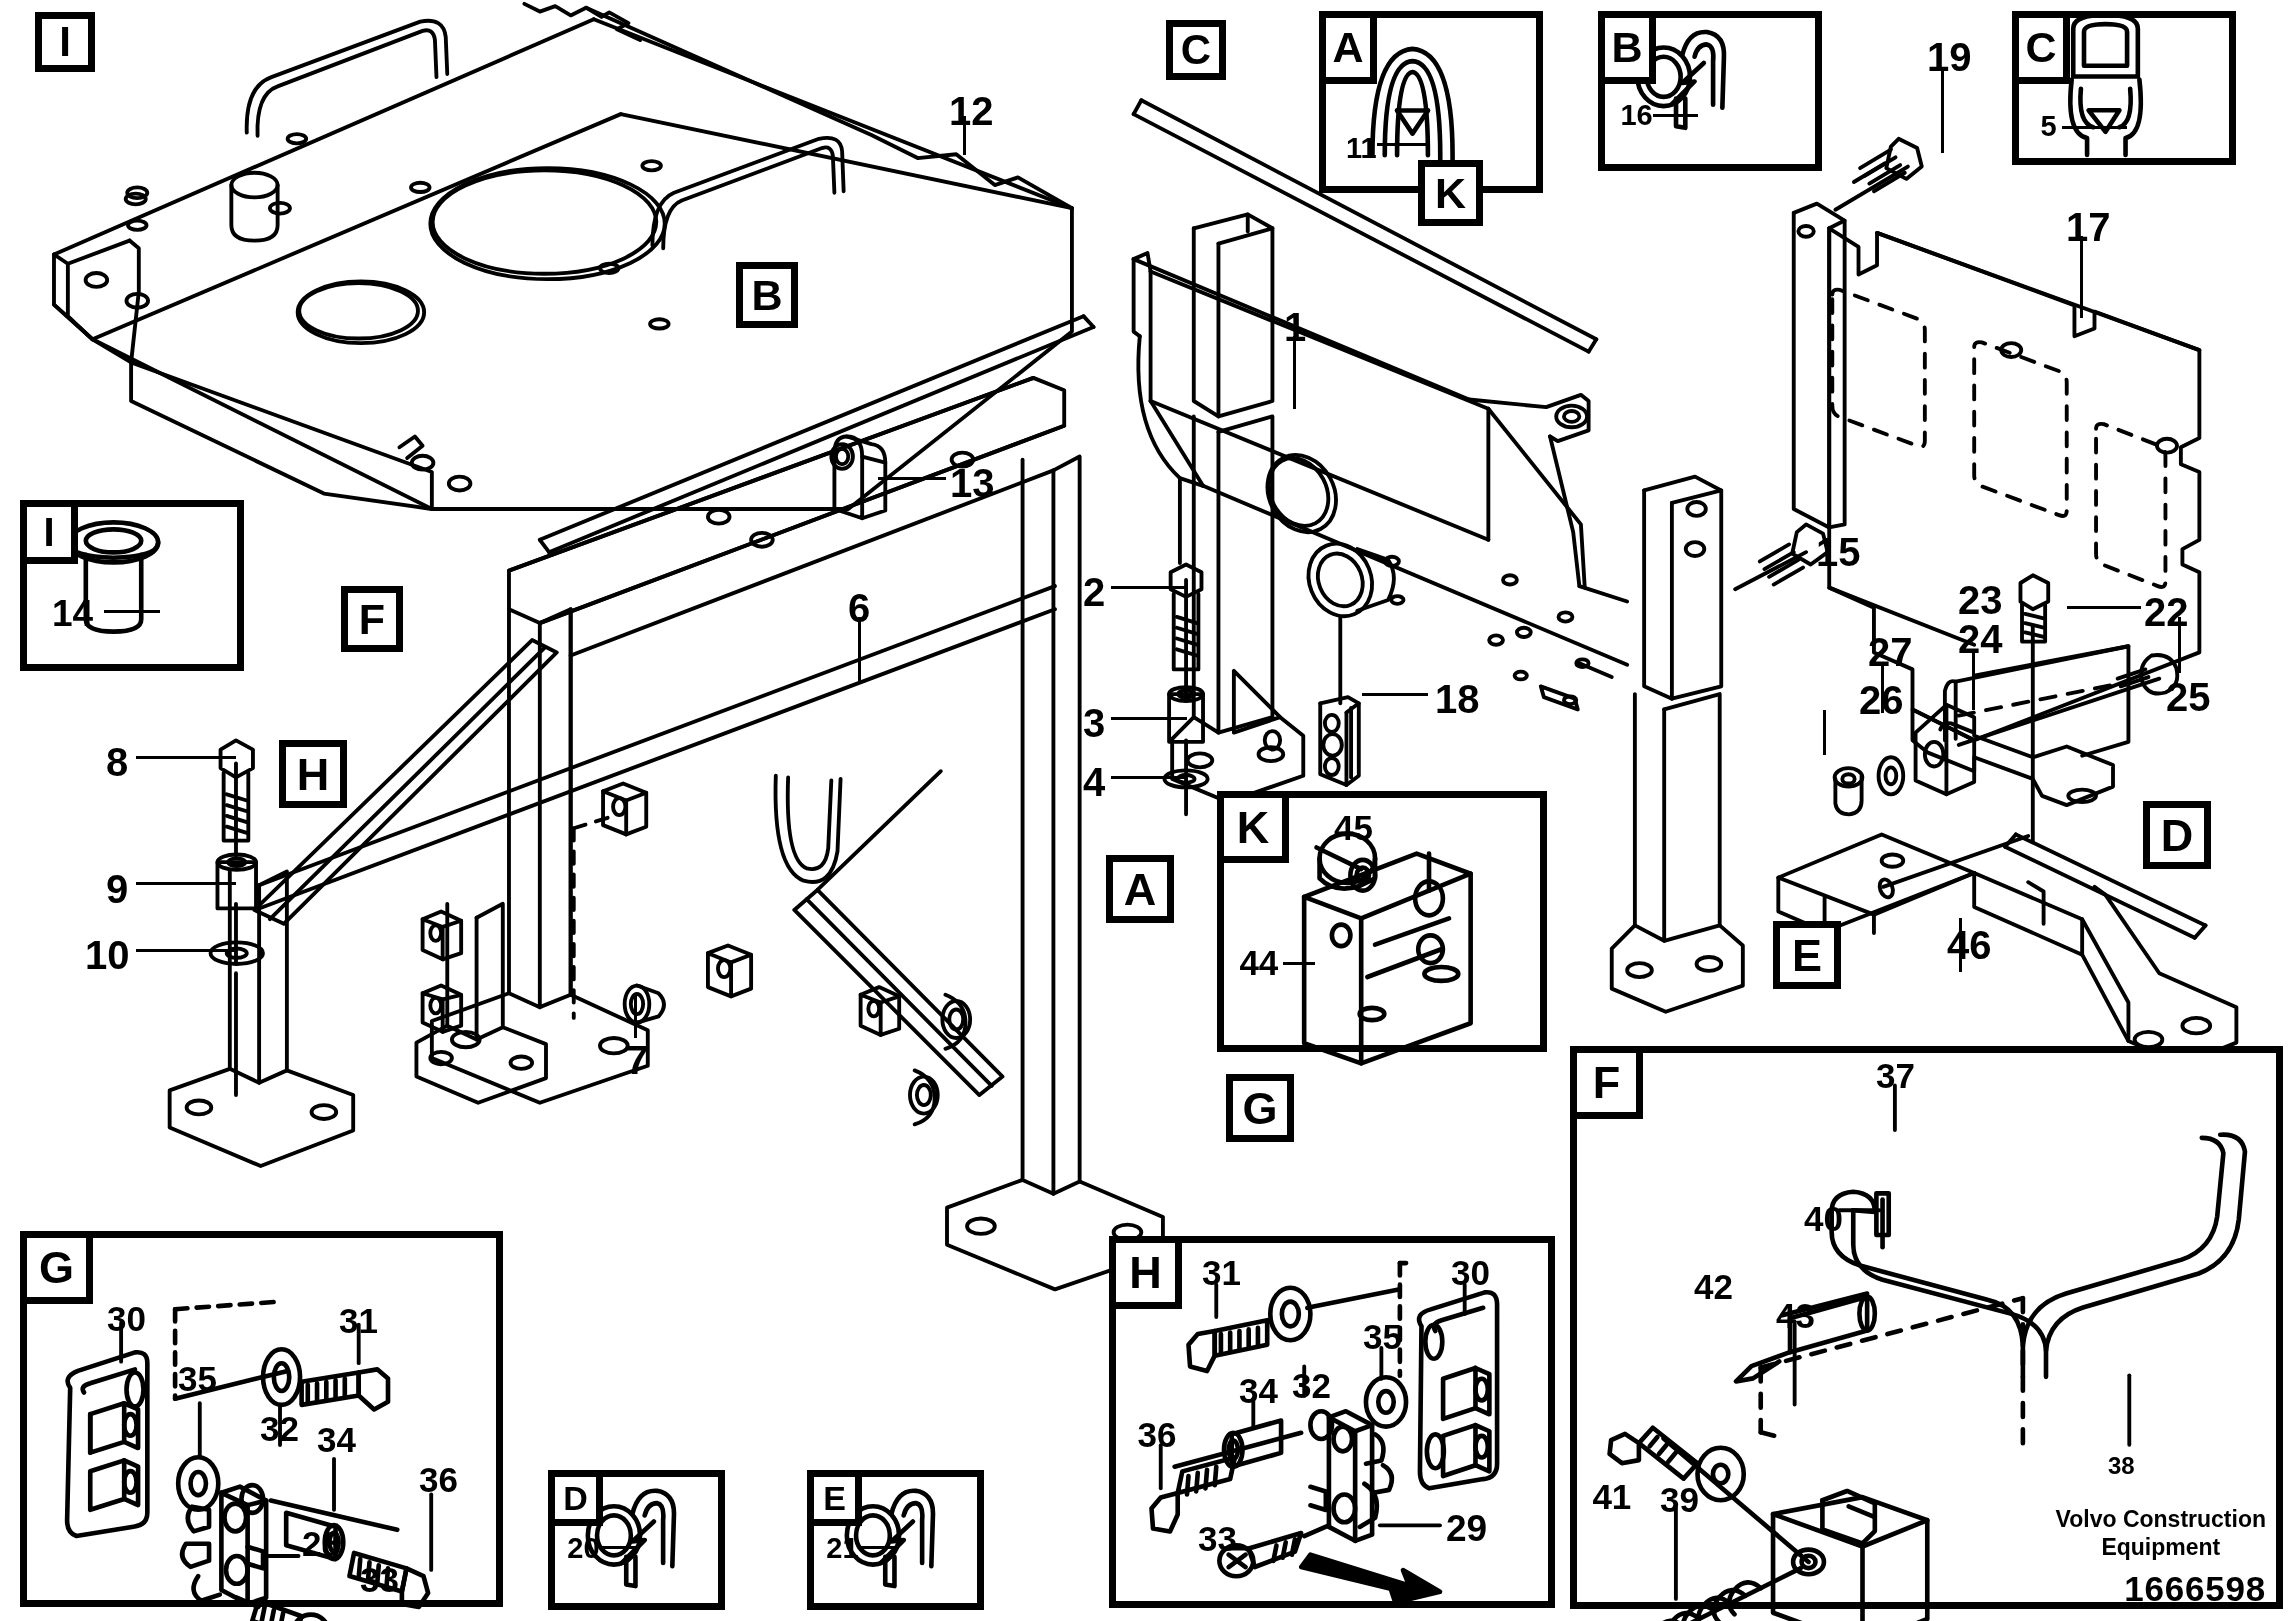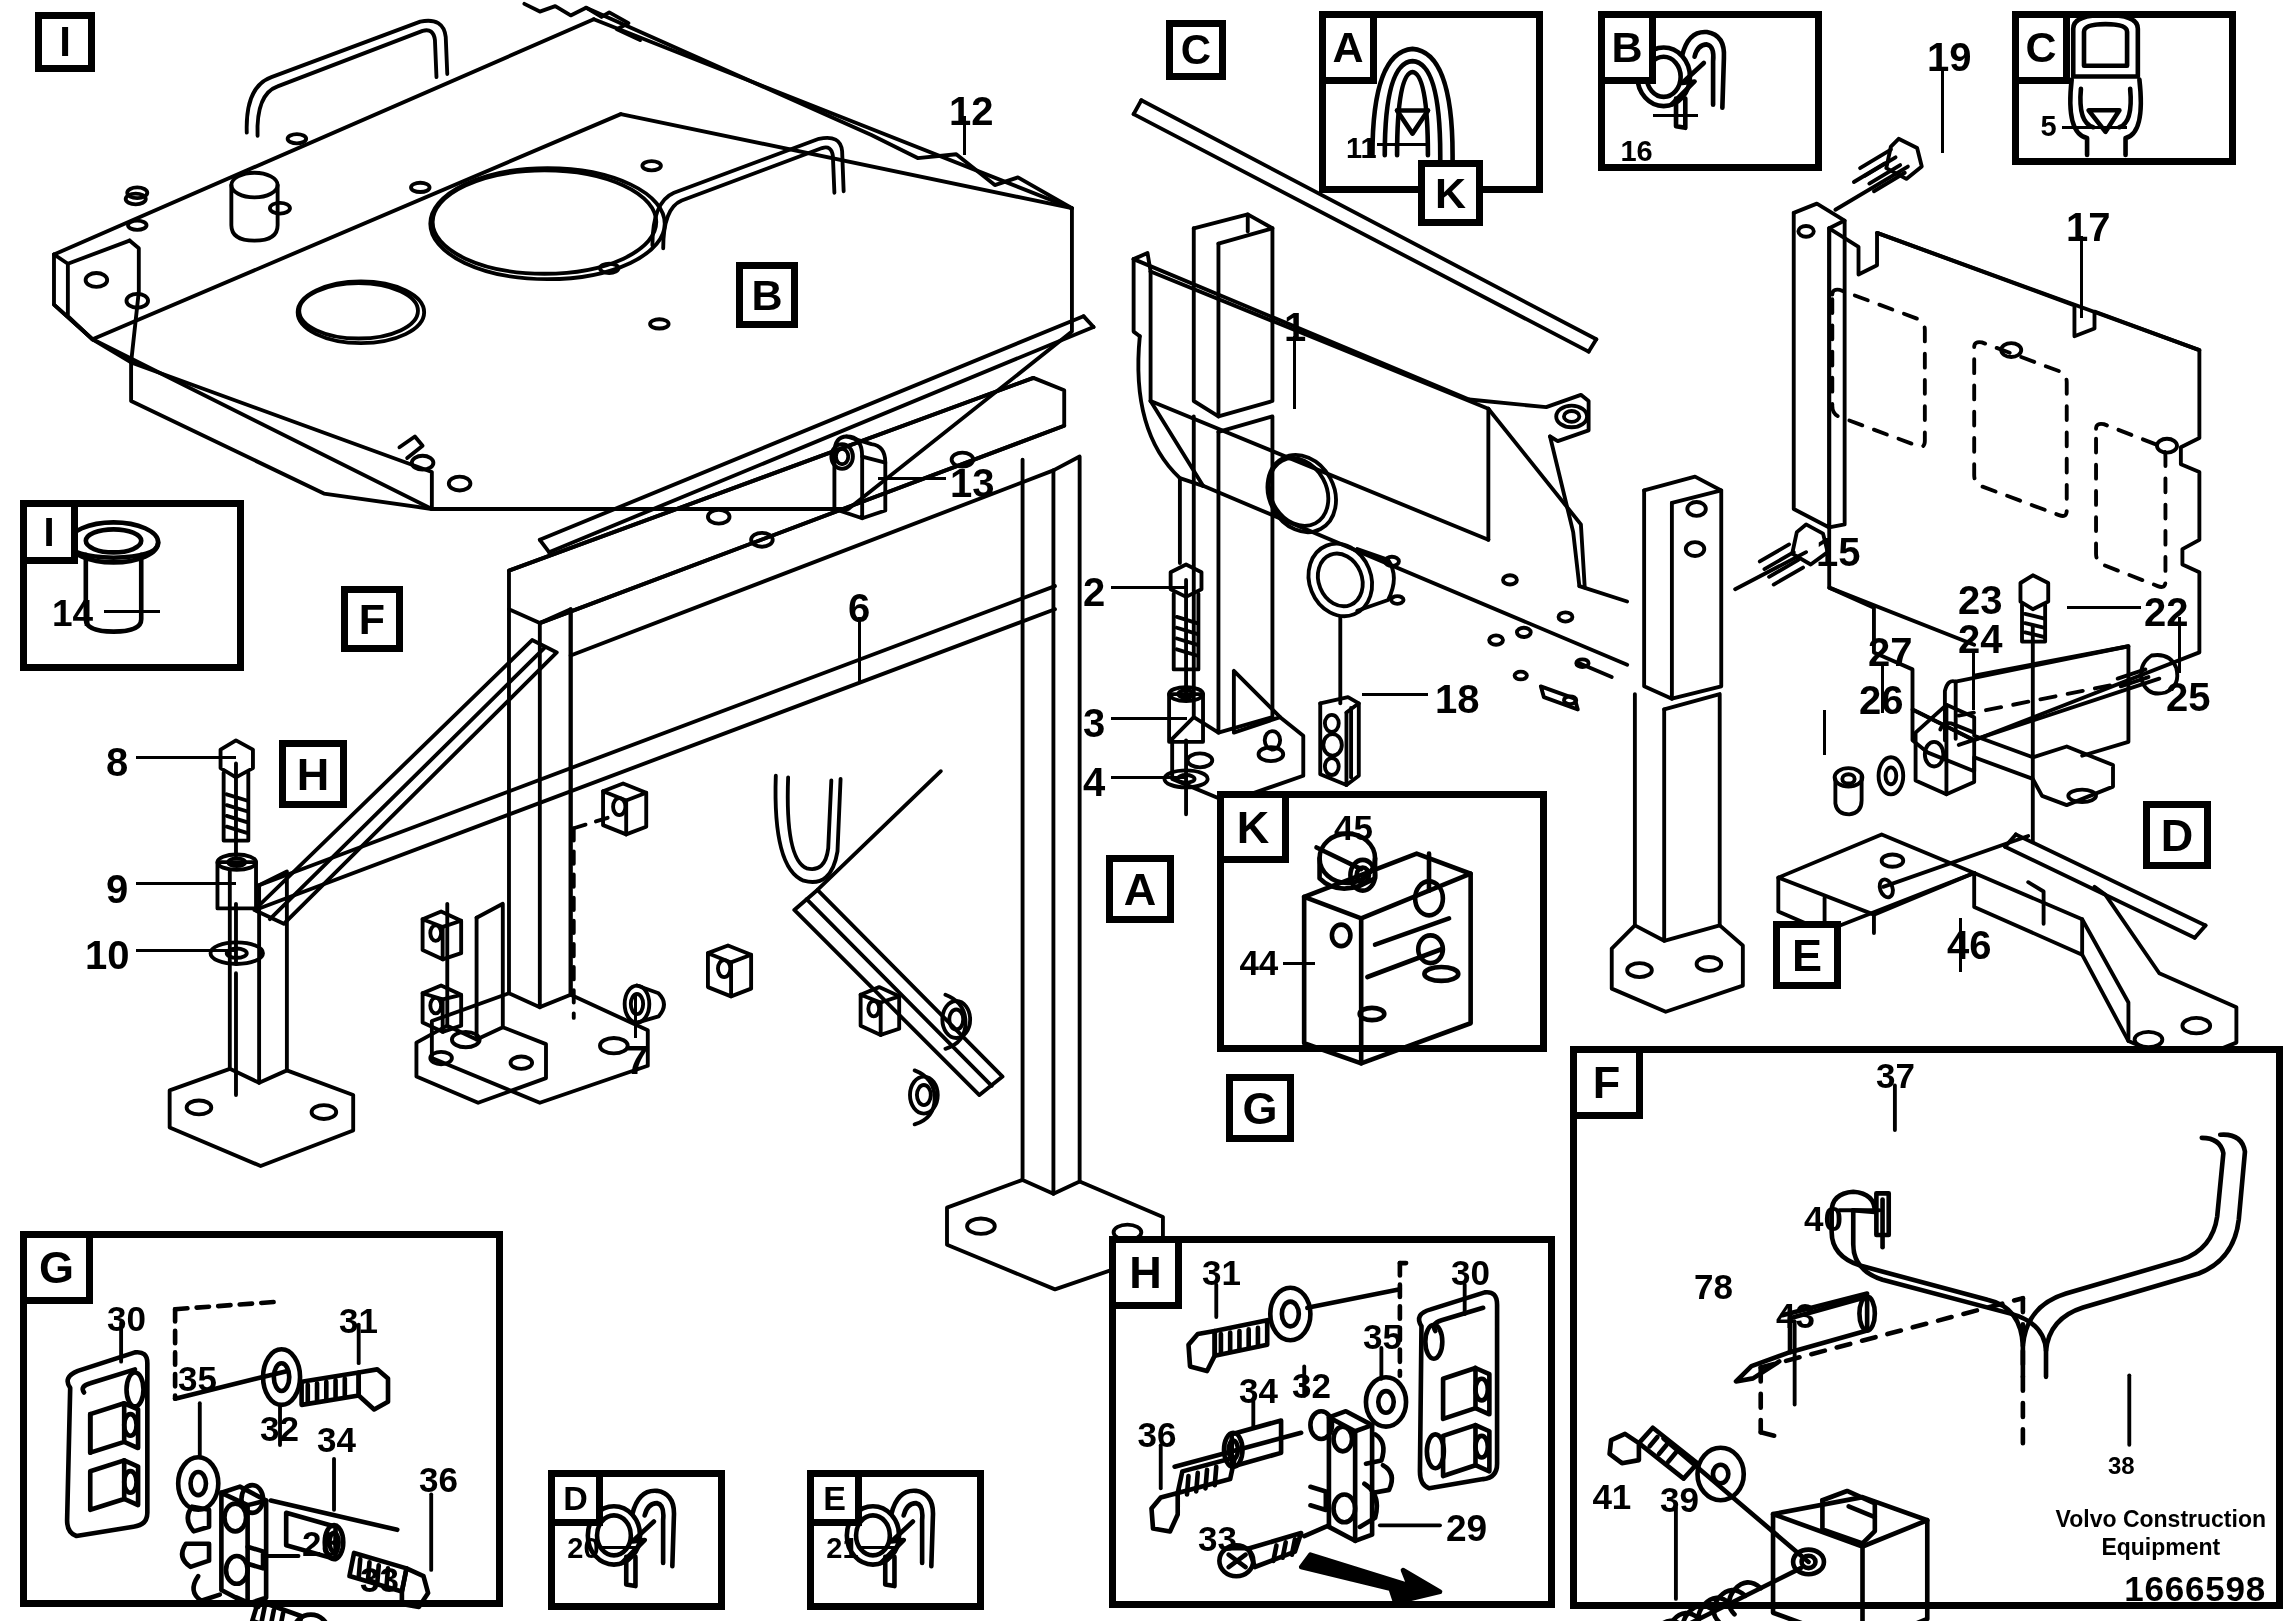--- a/index.html
+++ b/index.html
@@ -539,21 +539,21 @@
         <div style="position: absolute; left: 0px; top: 0px;">
           <svg width="210" height="147" viewBox="0 0 272 190" fill="none" stroke="#000" stroke-width="6" stroke-linecap="round" stroke-linejoin="round">
             <ellipse cx="76" cy="76" rx="34" ry="38"></ellipse>
             <ellipse cx="76" cy="76" rx="22" ry="26"></ellipse>
             <path d="M100 48 Q108 16 132 18 Q156 22 154 52 L152 116"></path>
             <path d="M116 50 Q120 34 132 34 Q142 36 140 56 L140 112"></path>
             <path d="M86 112 L116 82 L100 84 L128 58"></path>
             <path d="M92 104 L92 140 L104 142 L104 104"></path>
           </svg>
         </div>
-        <div class="num" style="position: absolute; left: 15.4px; top: 83px; font-size: 29px; margin-top: 36px;">16</div>
+        <div class="num" style="position: absolute; left: 15.4px; top: 83px; font-size: 29px;">16</div>
         <div class="lead h" style="position: absolute; left: 48px; top: 96px; width: 45px;"></div>
       </div>
       <div class="panel" style="left: 2012px; top: 10.8px; width: 224px; height: 154px;">
         <div class="panel-tag" style="width: 51px; height: 66px; font-size: 43px;">C</div>
         <div style="position: absolute; left: 0px; top: 0px;">
           <svg width="210" height="140" viewBox="0 0 272 182" fill="none" stroke="#000" stroke-width="6" stroke-linecap="round" stroke-linejoin="round">
             <path d="M70 14 Q70 -4 112 -4 Q154 -4 154 14 L154 76 L70 76 Z"></path>
             <path d="M84 18 Q84 8 112 8 Q140 8 140 18 L140 62 L84 62 Z"></path>
             <path d="M68 80 Q60 150 88 156 L88 178"></path>
             <path d="M156 80 Q164 150 138 156 L138 178"></path>
@@ -805,21 +805,21 @@
             <ellipse cx="22" cy="800" rx="10" ry="10"></ellipse>
             <path d="M412 42 L412 100" stroke-width="5"></path>
             <path d="M340 204 L392 204" stroke-width="5"></path>
             <path d="M282 348 L282 456" stroke-width="5"></path>
             <path d="M716 508 L716 418" stroke-width="5"></path>
             <path d="M128 590 L128 708" stroke-width="5"></path>
           </svg>
         </div>
         <div class="num" style="position: absolute; left: 299px; top: 4.6px; font-size: 35px;">37</div>
         <div class="num" style="position: absolute; left: 227px; top: 148px; font-size: 35px;">40</div>
-        <div class="num" style="position: absolute; left: 117px; top: 216px; font-size: 35px;">78</div>
+        <div class="num" style="position: absolute; left: 117px; top: 216px; font-size: 35px;">42</div>
         <div class="num" style="position: absolute; left: 199px; top: 245px; font-size: 35px;">43</div>
         <div class="num" style="position: absolute; left: 531px; top: 401px; font-size: 24px;">38</div>
         <div class="num" style="position: absolute; left: 15.4px; top: 426px; font-size: 35px;">41</div>
         <div class="num" style="position: absolute; left: 83px; top: 429px; font-size: 35px;">39</div>
       </div>
     </div>
 
   <div id="brand">
     <div>Volvo Construction</div>
     <div>Equipment</div>

